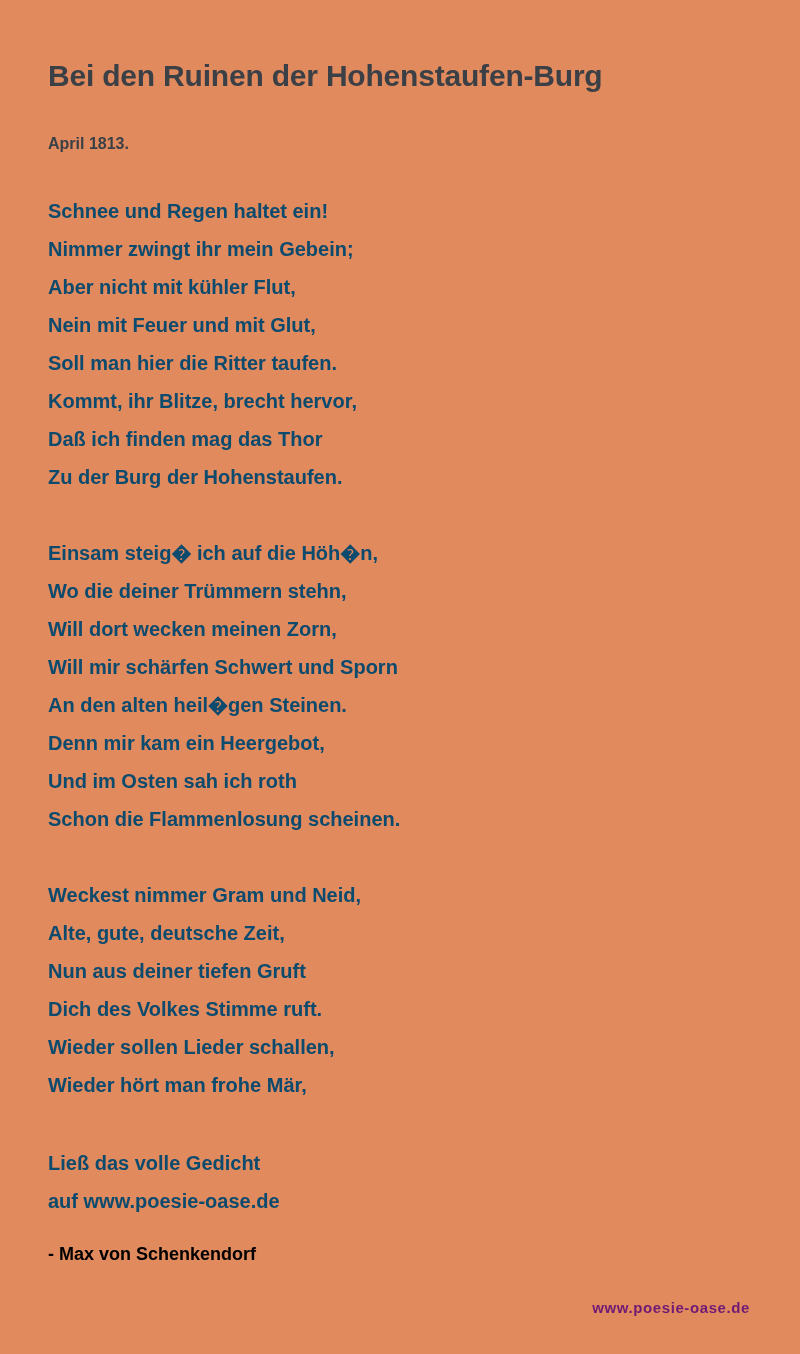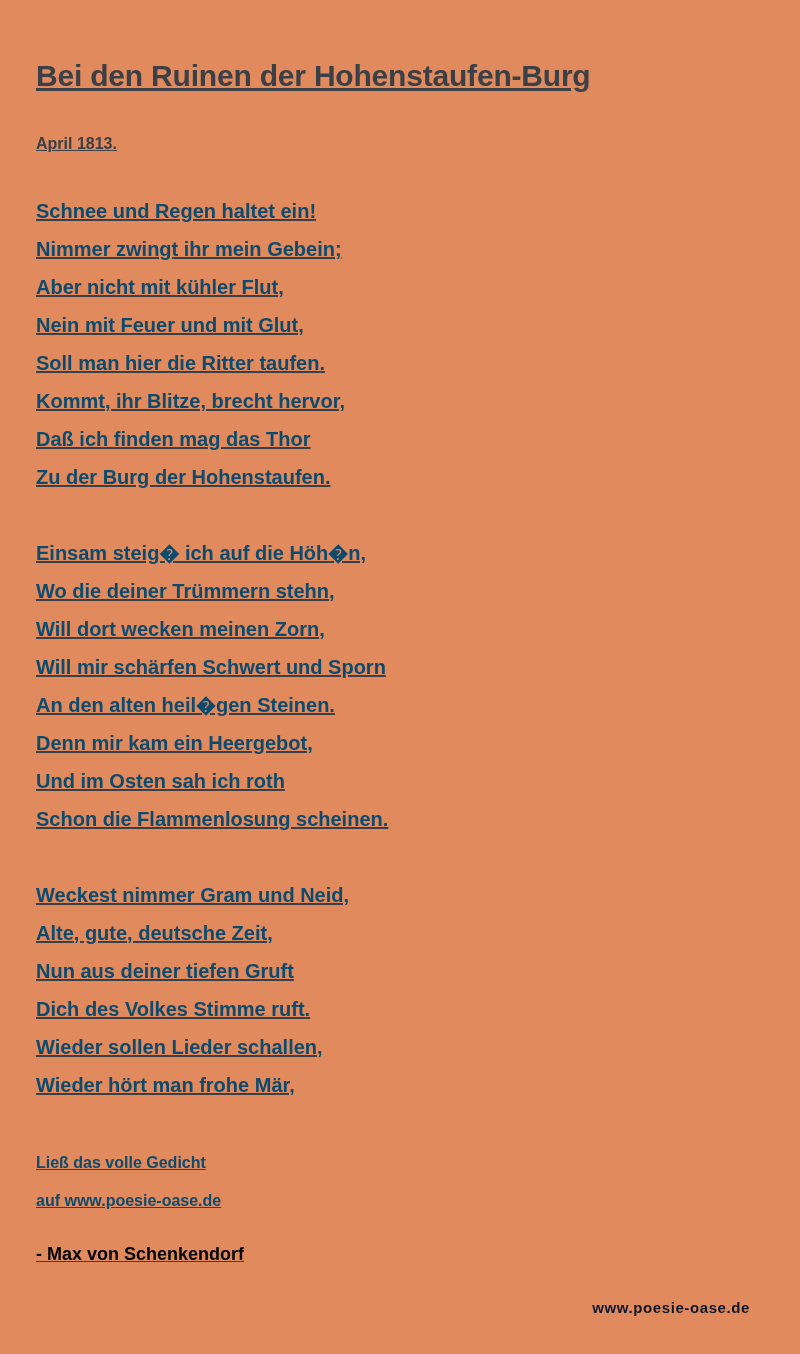--- a/index.html
+++ b/index.html
@@ -12,22 +12,21 @@
     background: #e08a5d;
     font-family: "Liberation Sans", sans-serif;
     color: #3b3f46;
     overflow: hidden;
   }
   .page {
     position: relative;
     width: 800px;
     height: 1354px;
     box-sizing: border-box;
-    padding: 50px 50px 0 36px;
-    text-decoration: underline;
+    padding: 50px 50px 0 48px;
   }
   .title {
     font-size: 30px;
     font-weight: bold;
     letter-spacing: -0.2px;
     color: #3b3f46;
     margin: 8px 0 0 0;
     line-height: 1.2;
   }
   .date {
@@ -44,37 +43,37 @@
     font-size: 20px;
     font-weight: bold;
     line-height: 38px;
     color: #0c4a6e;
     white-space: pre-wrap;
   }
   .cta {
     margin-top: 40px;
   }
   .cta .line {
-    font-size: 16px;
+    font-size: 20px;
     font-weight: bold;
   }
   .author {
     font-size: 18px;
     font-weight: bold;
     margin-top: 24px;
     color: #000000;
   }
   .footer {
     position: absolute;
     right: 50px;
     bottom: 38px;
     font-size: 15px;
     font-weight: bold;
     letter-spacing: 0.6px;
-    color: #0f172a;
+    color: #701a75;
   }
 </style>
 </head>
 <body>
 
 <div class="page">
 
   <h1 class="title">Bei den Ruinen der Hohenstaufen-Burg</h1>
 
   <div class="date">April 1813.</div>

